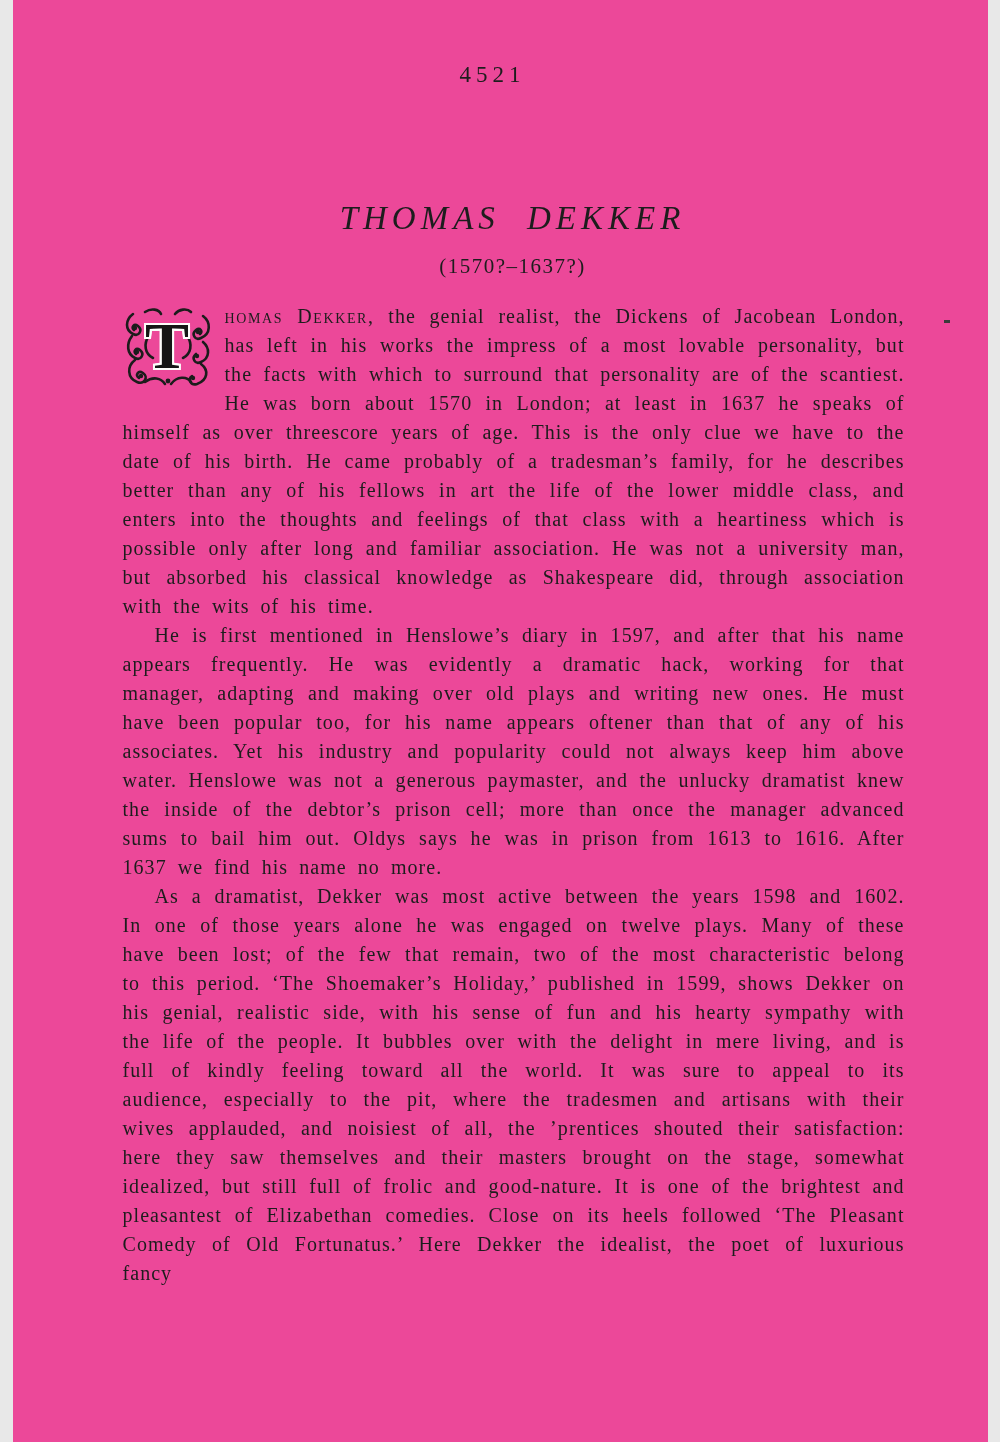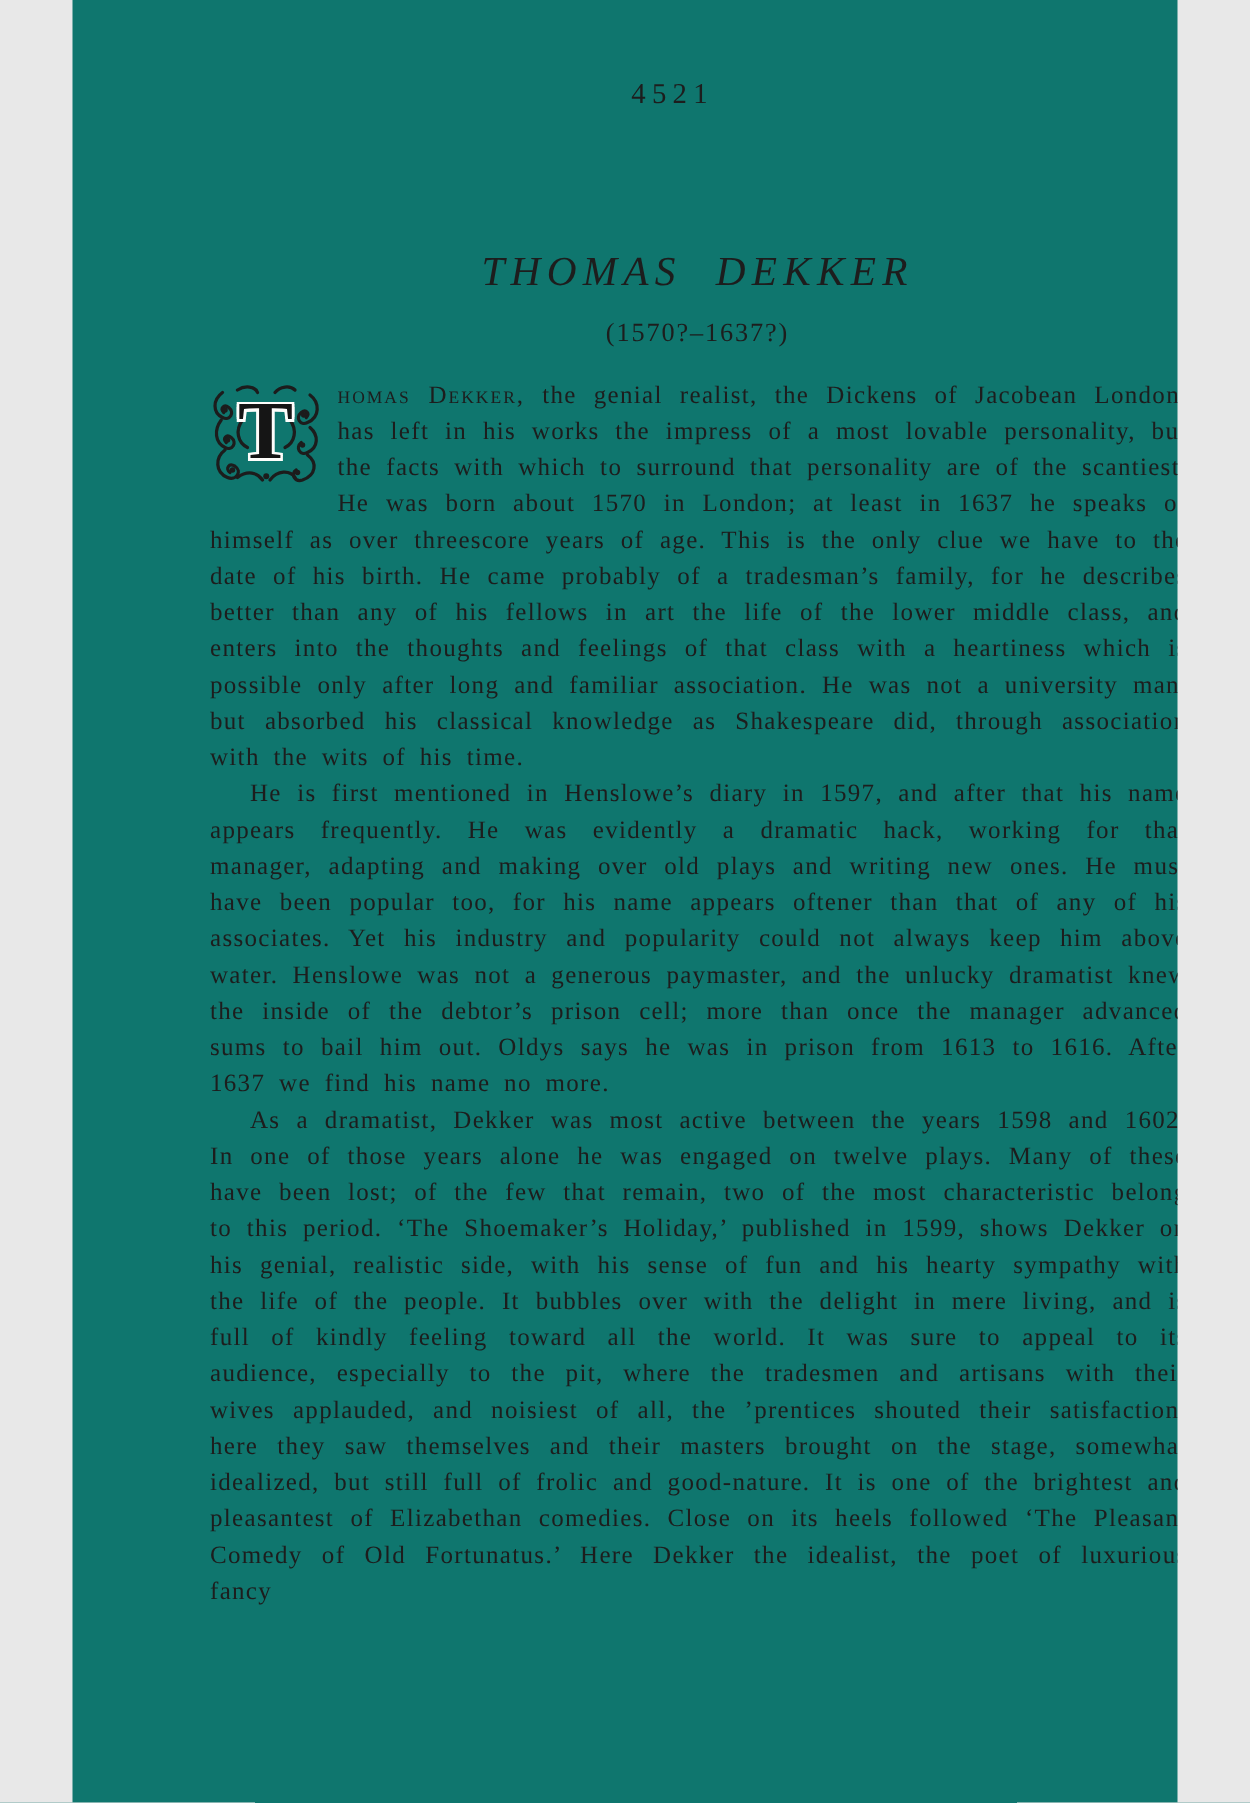--- a/index.html
+++ b/index.html
@@ -1,21 +1,21 @@
 <!DOCTYPE html>
 <html><head>
 <meta charset="utf-8">
 <style>
   html, body { margin: 0; padding: 0; background: #e8e8e8; }
   .page {
     position: relative;
-    width: 884px;
+    width: 975px;
     height: 1442px;
     margin: 0 auto;
-    background: #0f766e;
+    background: #ec4899;
     font-family: "Liberation Serif", serif;
     color: #1d1d1d;
     overflow: hidden;
   }
   .page-number {
     position: absolute;
     top: 62px; left: 0;
     width: 960px;
     text-align: center;
     font-size: 23px;

